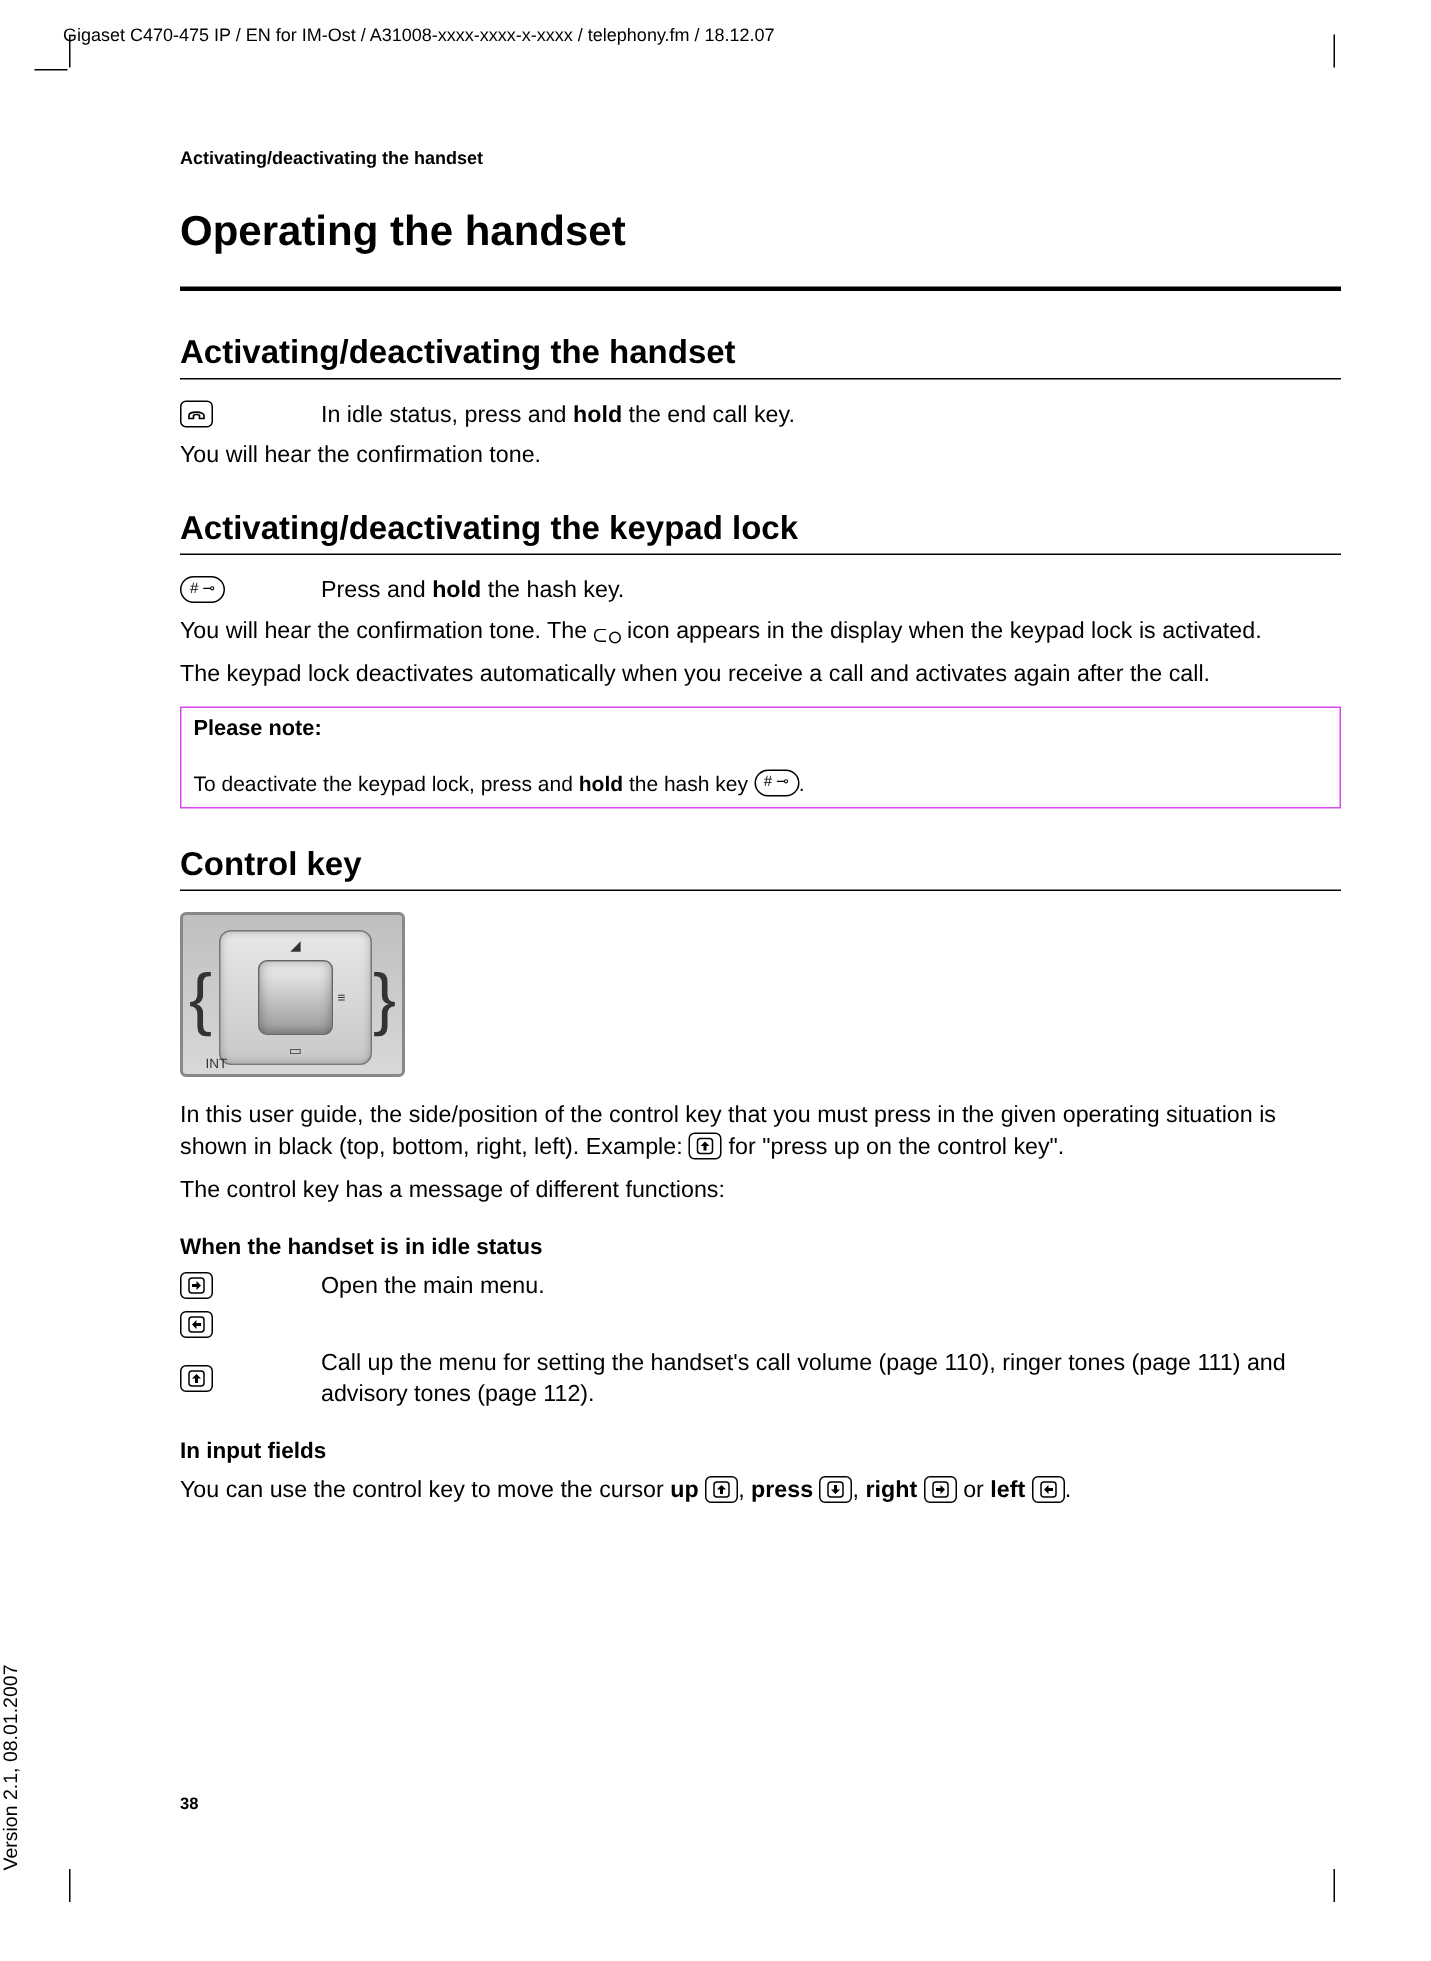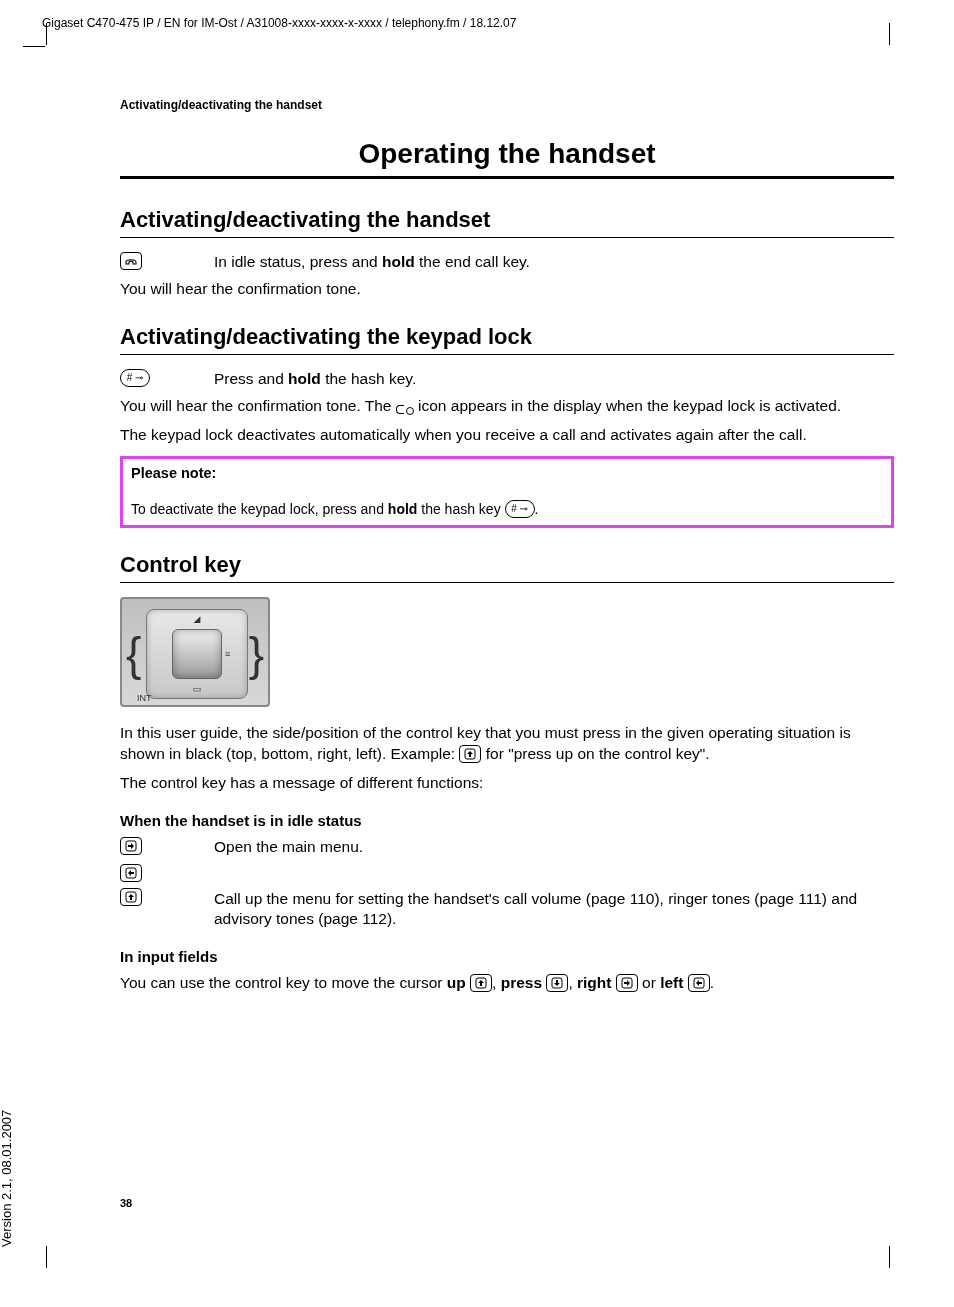--- a/index.html
+++ b/index.html
@@ -31,24 +31,23 @@
 
   .running-head {
     font-size: 12px;
     font-weight: bold;
     margin-top: 78px;
     margin-bottom: 26px;
   }
   h1 {
     font-size: 28px;
     font-weight: bold;
-    padding-bottom: 6px;
+    padding-bottom: 21px;
     border-bottom: 3px solid #000;
     margin-bottom: 28px;
-    text-align: center;
   }
   h2 {
     font-size: 22px;
     font-weight: bold;
     padding-bottom: 4px;
     border-bottom: 1.5px solid #000;
     margin-top: 24px;
     margin-bottom: 14px;
   }
   h3 {
@@ -59,20 +58,21 @@
   }
   p, .row-text {
     font-size: 15.5px;
     line-height: 1.35;
     margin-bottom: 8px;
   }
   .instr-row {
     display: flex;
     gap: 14px;
     margin-bottom: 6px;
+    align-items: center;
   }
   .instr-key { flex: 0 0 80px; }
   .instr-text { flex: 1; font-size: 15.5px; line-height: 1.35; }
 
   .key-icon {
     display: inline-flex;
     align-items: center;
     justify-content: center;
     border: 1.3px solid #000;
     border-radius: 4px;
@@ -82,21 +82,21 @@
     font-size: 10px;
     line-height: 1;
     vertical-align: middle;
     position: relative;
     top: -1px;
   }
   .key-icon.wide { min-width: 30px; border-radius: 10px; }
   .key-icon svg { display: block; }
 
   .note-box {
-    border: 3px solid #d946ef;
+    border: 1px solid #d946ef;
     padding: 6px 8px;
     margin-top: 10px;
     margin-bottom: 20px;
   }
   .note-title { font-weight: bold; font-size: 14.5px; margin-bottom: 1px; }
   .note-body { font-size: 14px; line-height: 1.3; }
 
   .control-key-img {
     width: 150px; height: 110px;
     background: linear-gradient(#bfbfbf,#d8d8d8);

